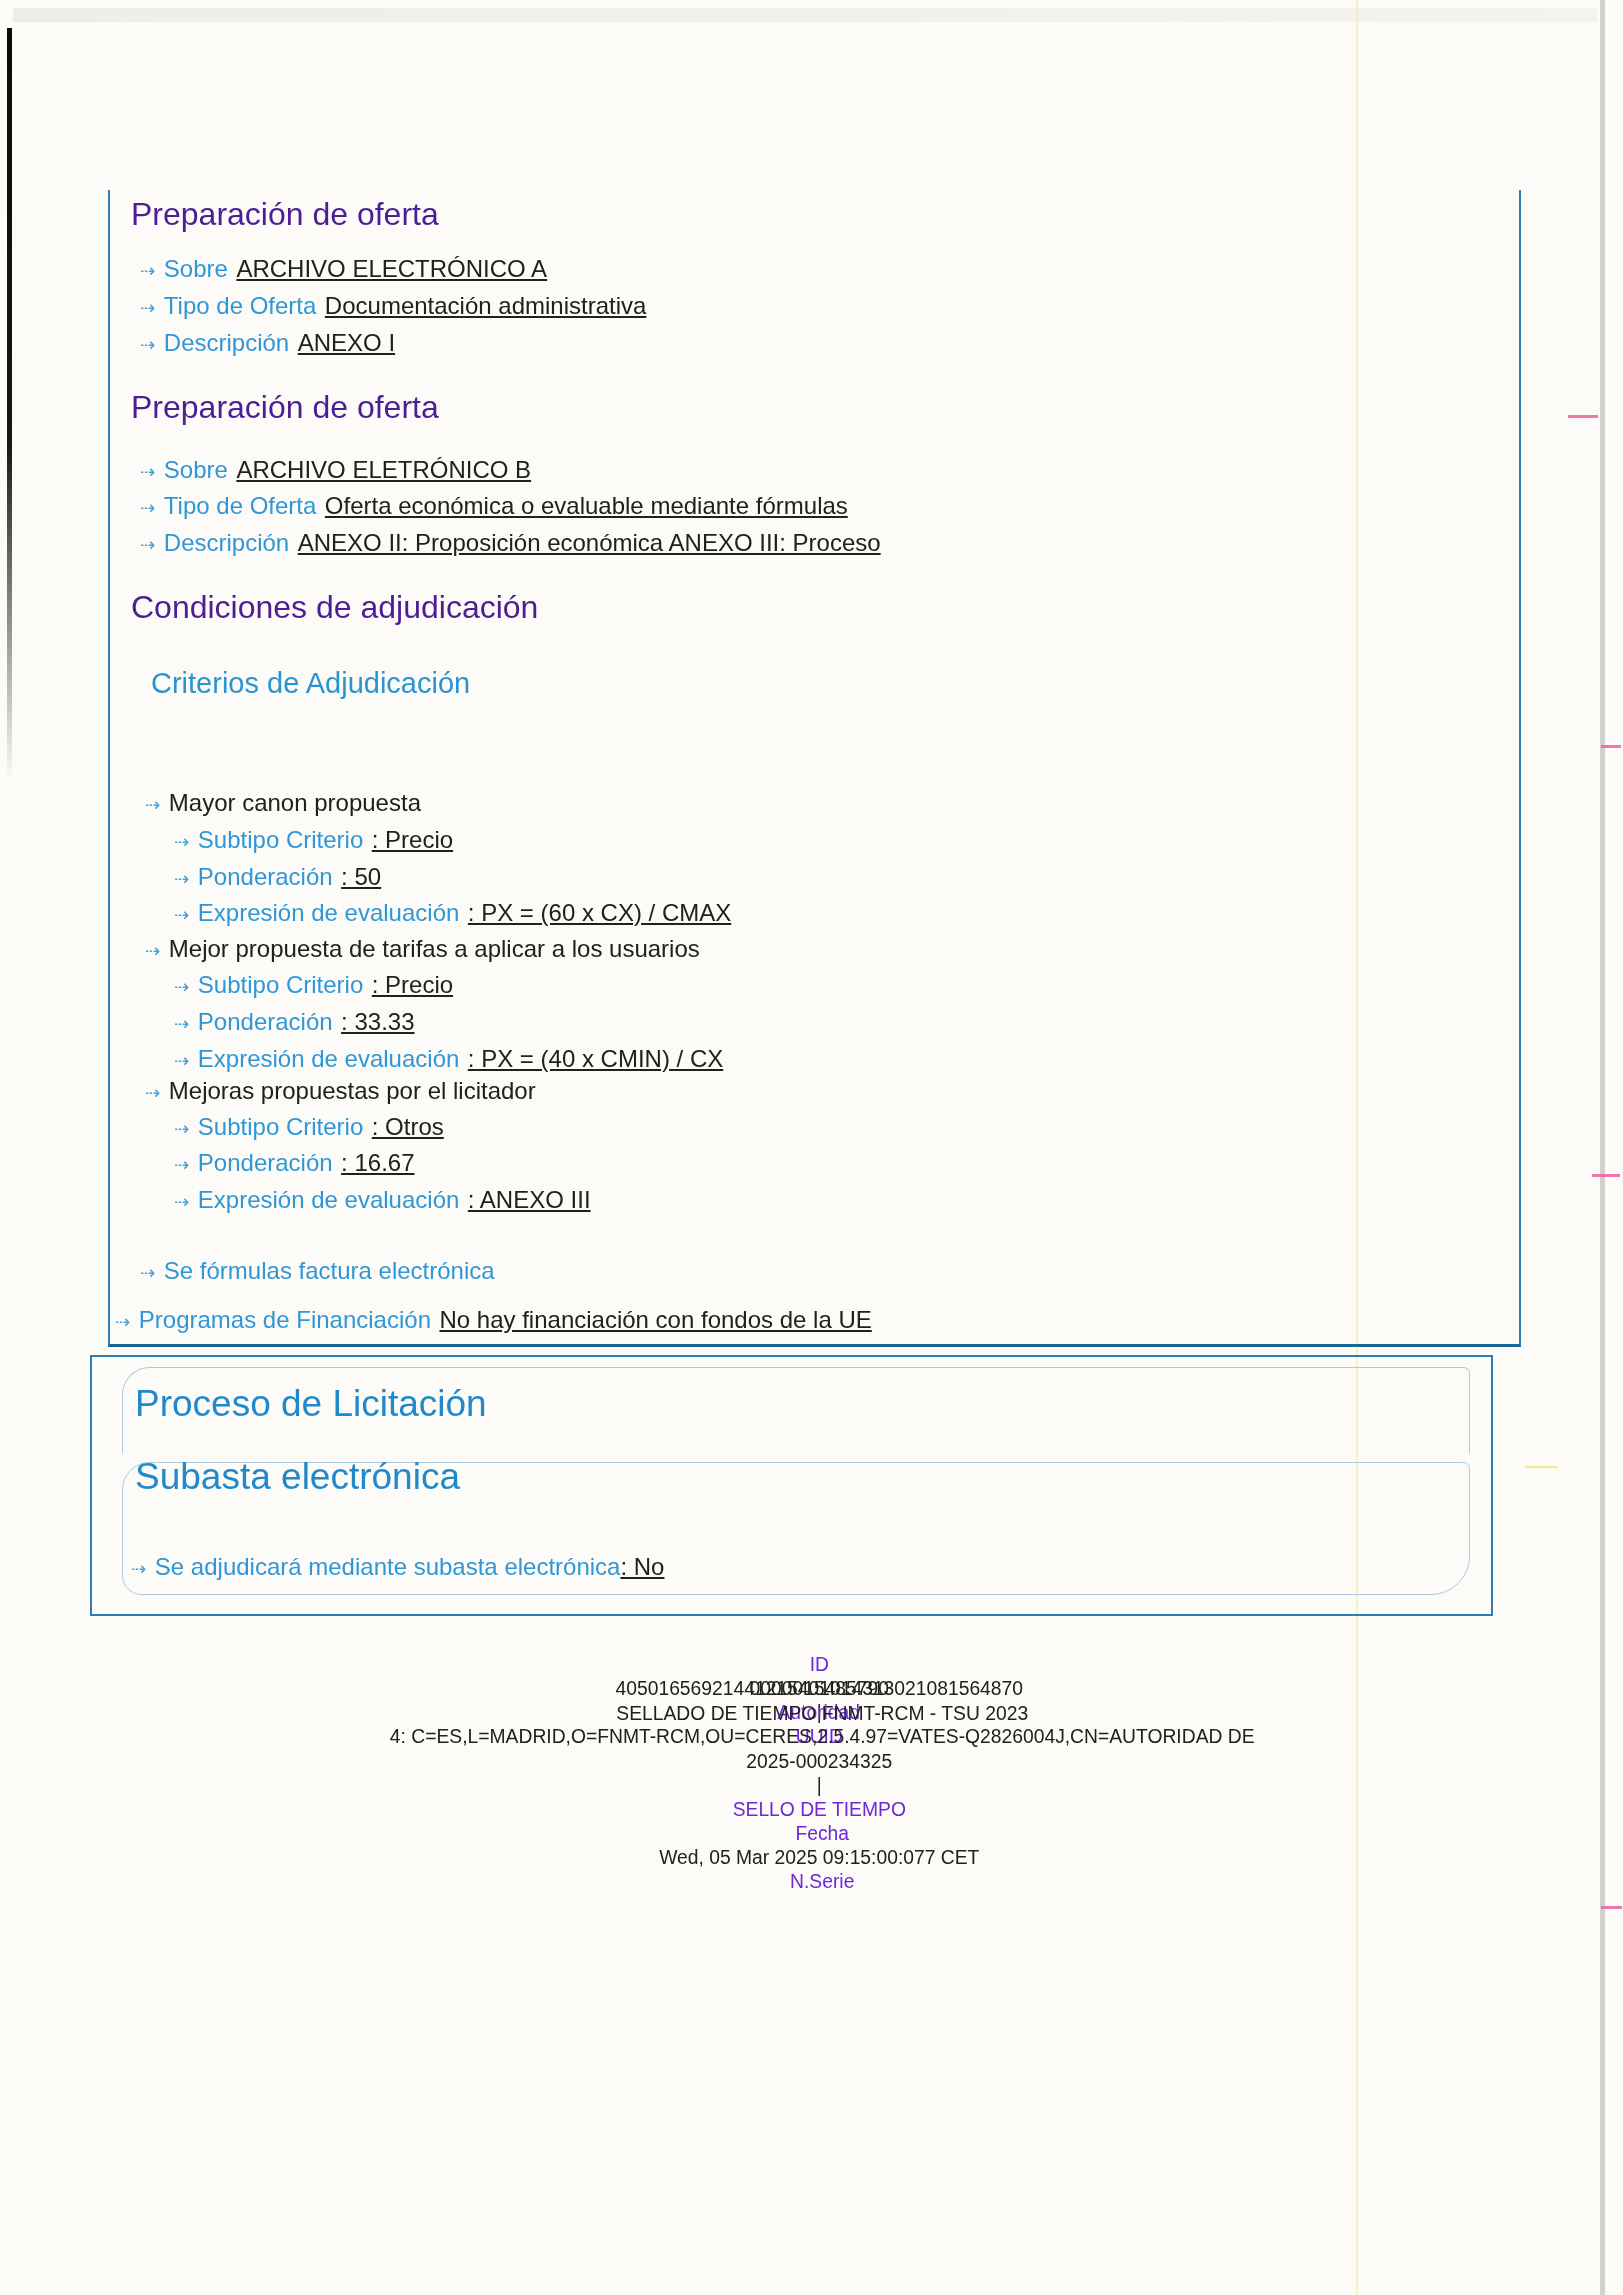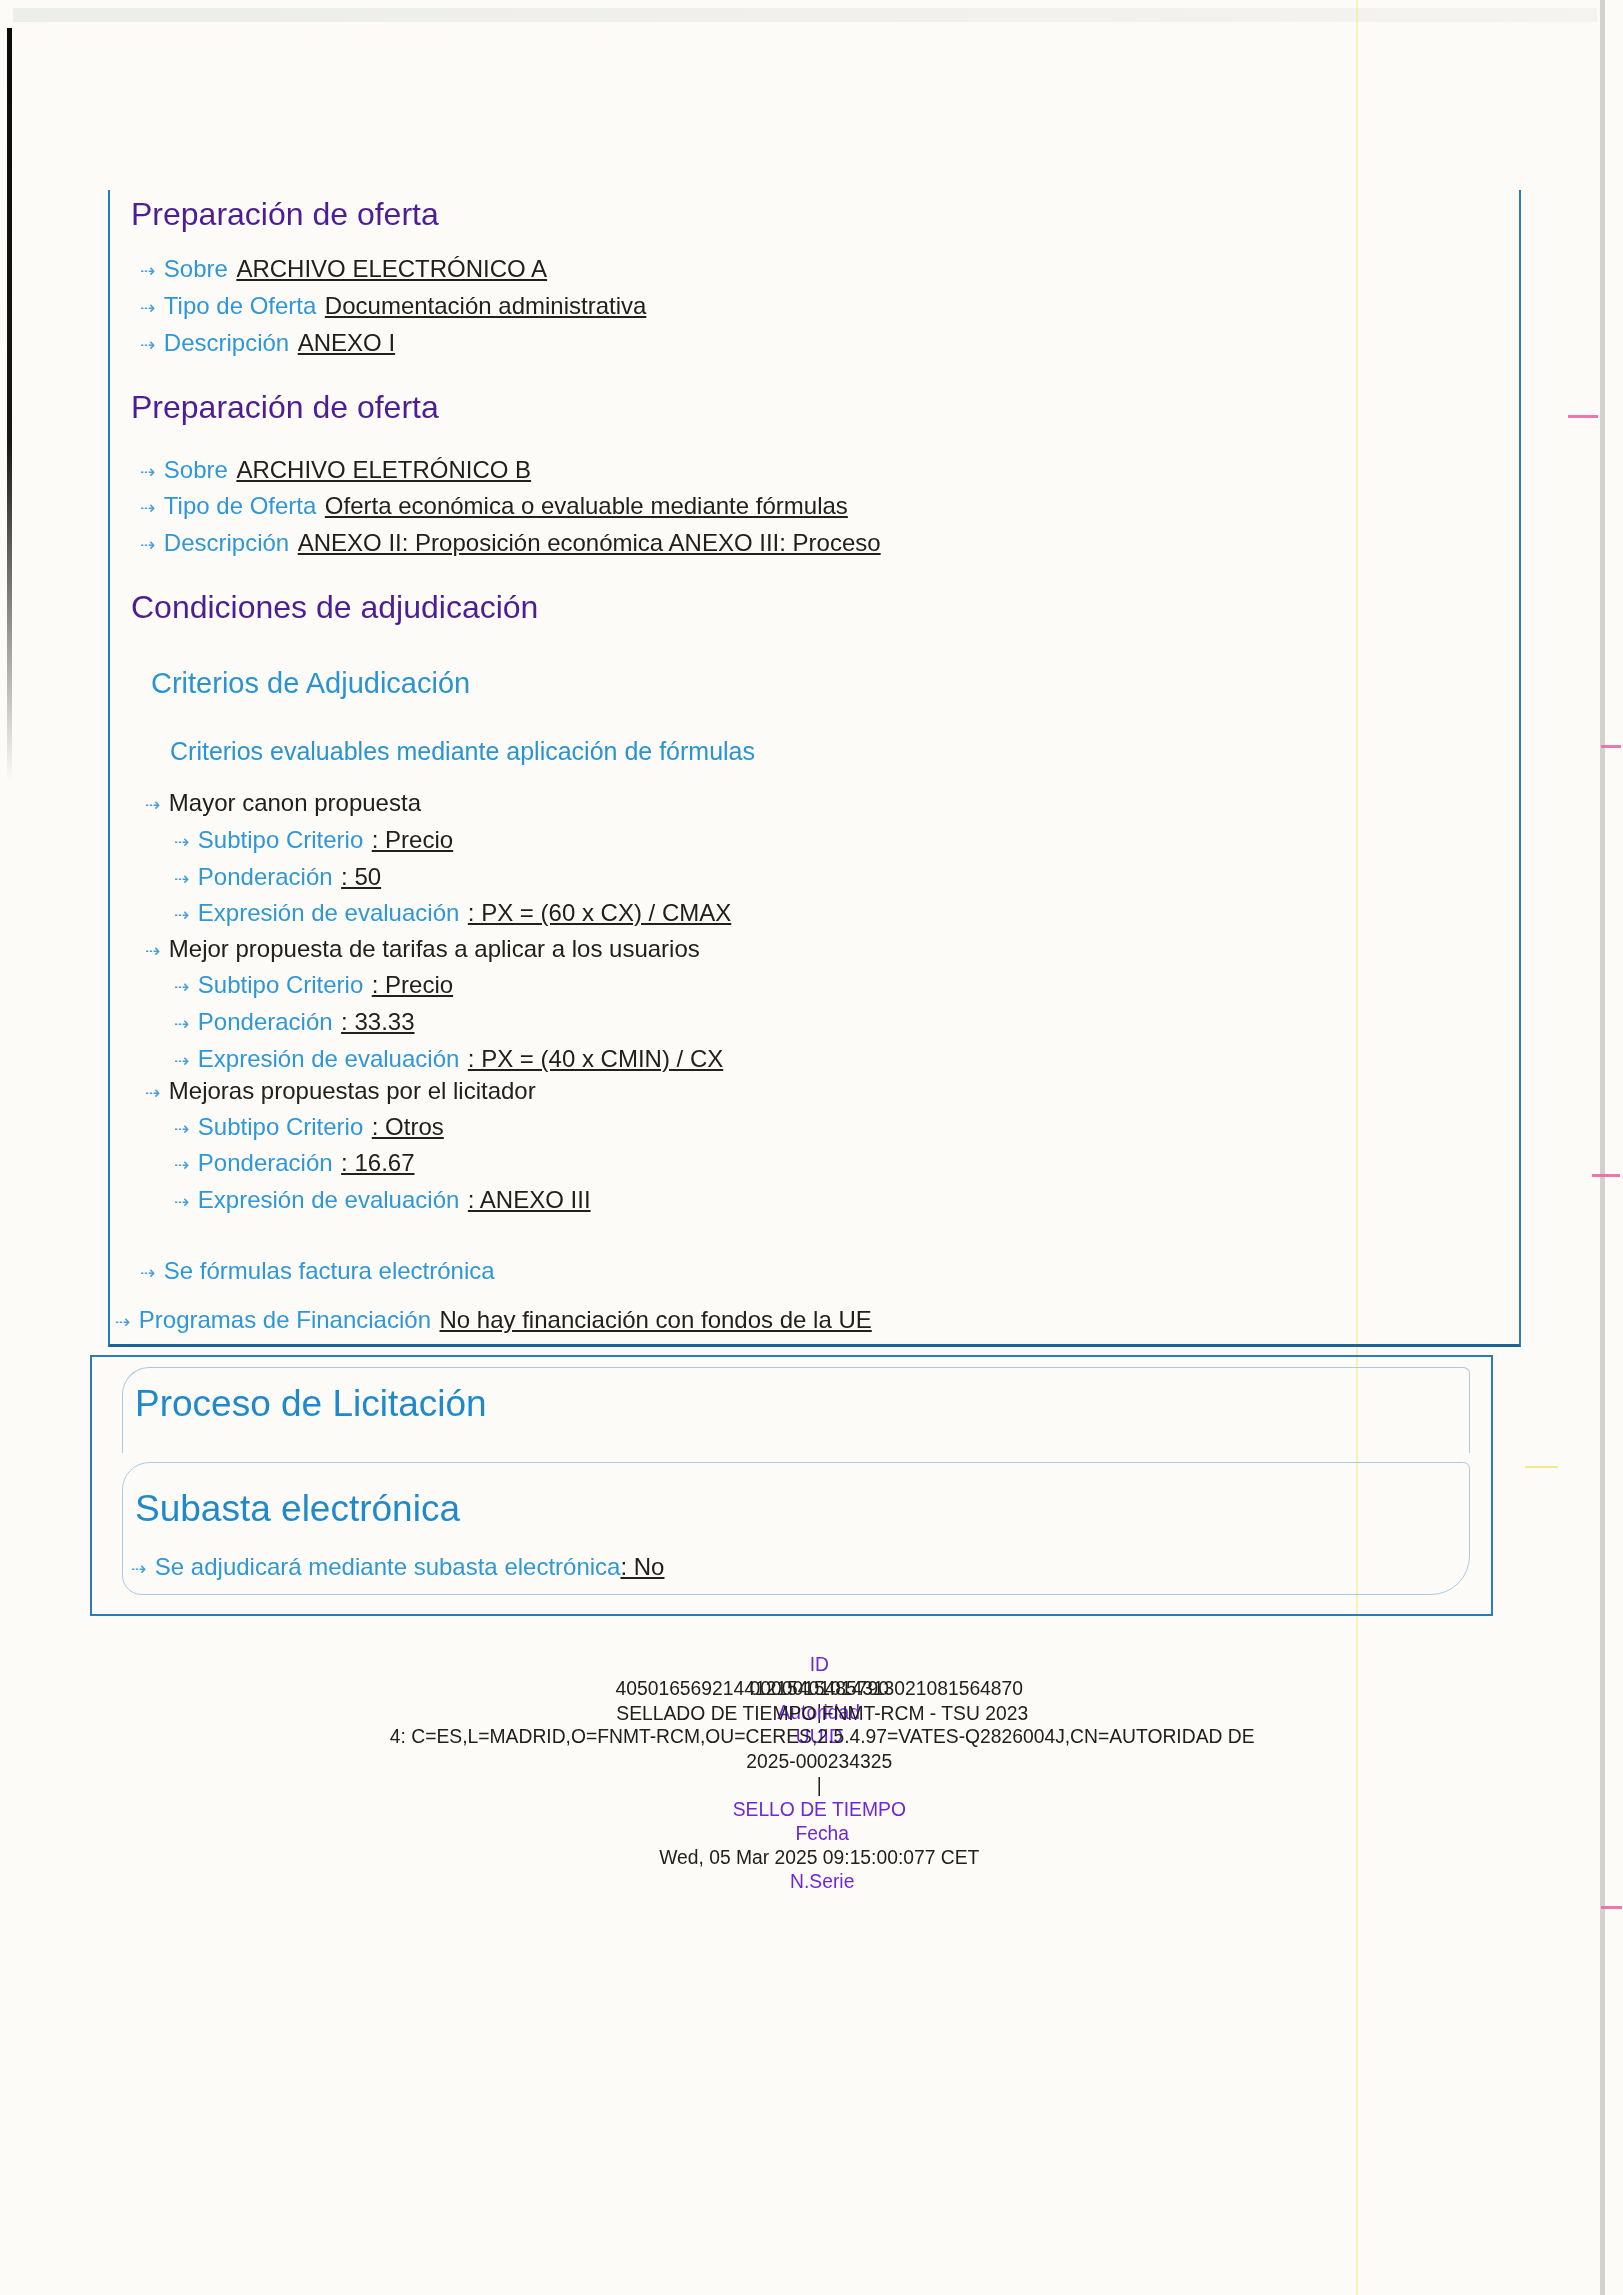--- a/index.html
+++ b/index.html
@@ -86,21 +86,20 @@
     <span class="val">Oferta económica o evaluable mediante fórmulas</span>
   </div>
   <div class="row" style="left:140px;top:529px;">
     <span class="arrow">⇢</span>
     <span class="lbl">Descripción</span>
     <span class="val">ANEXO II: Proposición económica ANEXO III: Proceso</span>
   </div>
 
   <div class="h-main" style="left:131px;top:591px;">Condiciones de adjudicación</div>
   <div class="h-sub" style="left:151px;top:668px;">Criterios de Adjudicación</div>
-  <div class="h-group" style="left:170px;top:738px;">Criterios evaluables mediante aplicación de fórmulas</div>
 
   <div class="row" style="left:145px;top:789px;">
     <span class="arrow">⇢</span>
     <span class="val">Mayor canon propuesta</span>
   </div>
   <div class="row" style="left:174px;top:826px;">
     <span class="arrow">⇢</span>
     <span class="lbl">Subtipo Criterio</span>
     <span class="val">: Precio</span>
   </div>
@@ -163,21 +162,21 @@
     <span class="arrow">⇢</span>
     <span class="lbl">Programas de Financiación</span>
     <span class="val">No hay financiación con fondos de la UE</span>
   </div>
 
   <div class="box-outer2"></div>
   <div class="panel panel1"></div>
   <div class="h-big" style="left:135px;top:1385px;">Proceso de Licitación</div>
 
   <div class="panel panel2"></div>
-  <div class="h-big" style="left:135px;top:1490px;">Subasta electrónica</div>
+  <div class="h-big" style="left:135px;top:1458px;">Subasta electrónica</div>
   <div class="row" style="left:131px;top:1553px;">
     <span class="arrow">⇢</span>
     <span class="lbl">Se adjudicará mediante subasta electrónica</span>
     <span class="val tight">: No</span>
   </div>
 
   <div class="fline" style="top:1629px;">
     <span class="fb">ID</span>
     <span>0000015485790</span>
     <span>|</span>

